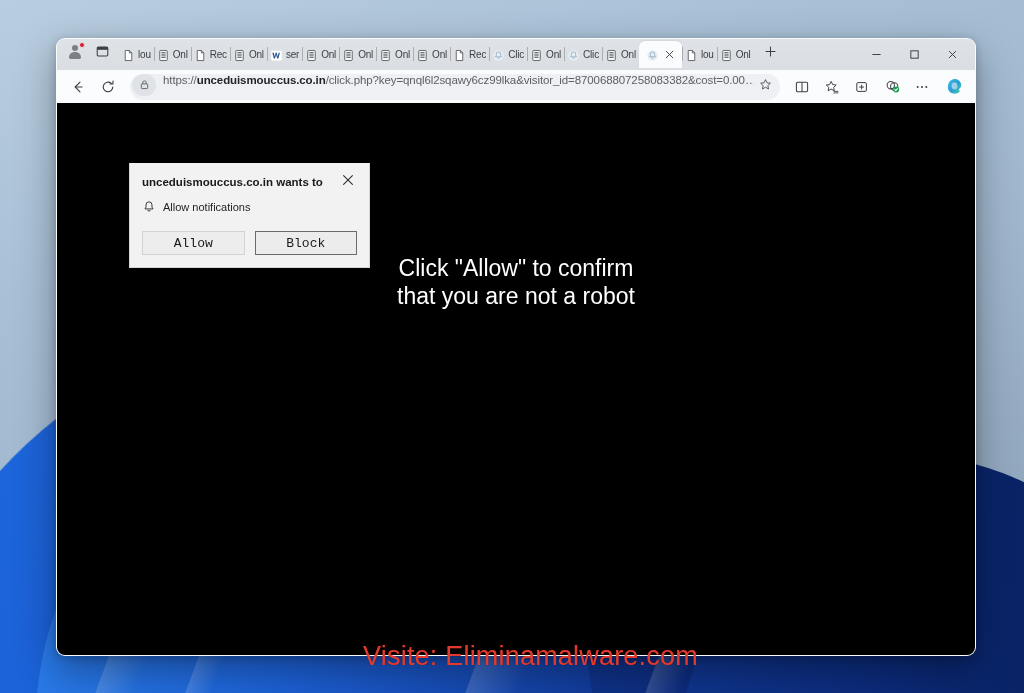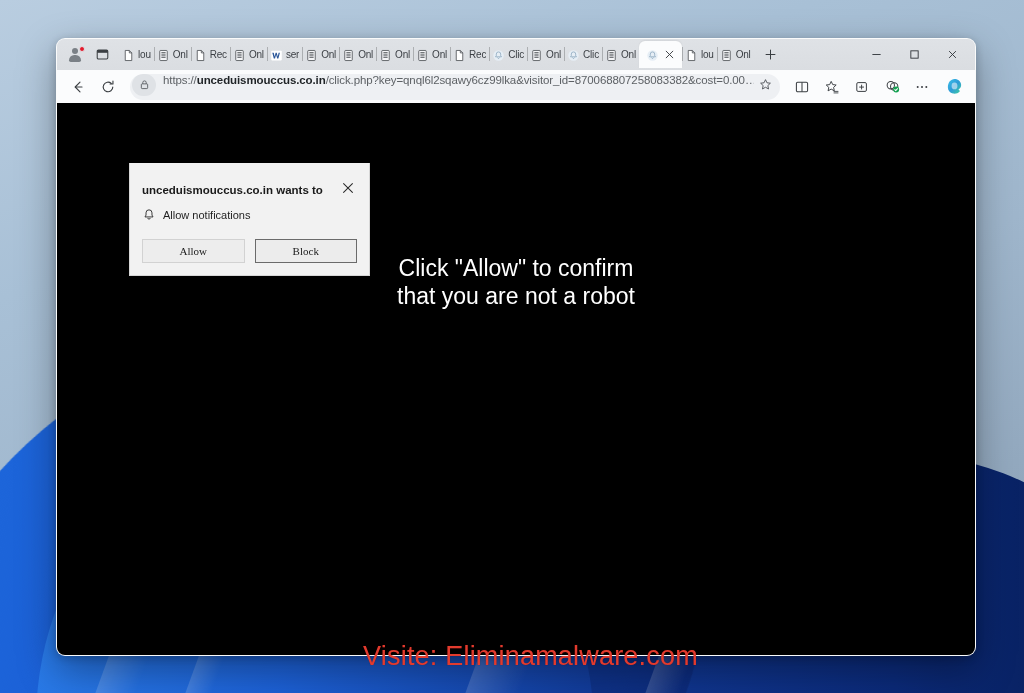--- a/index.html
+++ b/index.html
@@ -69,21 +69,20 @@
     box-shadow: 0 14px 38px rgba(0,0,0,.34), 0 2px 8px rgba(0,0,0,.2);
     overflow: hidden;
     border: 1px solid rgba(255,255,255,.75);
   }
 
   
   #tabstrip {
     height: 31px;
     background: linear-gradient(to bottom,#dfe2e6,#dadde1);
     display: flex;
-    align-items: center;
     padding: 0 4px;
     gap: 0;
     position: relative;
   }
   .ts-btn {
     width: 26px; height: 24px;
     display: flex; align-items: center; justify-content: center;
     border-radius: 4px;
     flex: 0 0 auto;
   }
@@ -219,21 +218,21 @@
     width: 241px;
     background: #f2f2f2;
     border: 1px solid #d6d6d6;
     border-top: none;
     box-shadow: 0 6px 16px rgba(0,0,0,.22);
     z-index: 20;
     padding: 10px 12px 12px 12px;
     font-family: "Liberation Sans", sans-serif;
   }
   #perm-header {
-    display: flex; align-items: flex-start; justify-content: space-between; margin-top: 8px;
+    display: flex; align-items: flex-start; justify-content: space-between;
   }
   #perm-title {
     font-size: 11.5px; font-weight: 700; color: #1a1a1a;
     line-height: 1.25; padding-top: 2px; max-width: 195px;
   }
   #perm-close {
     width: 18px; height: 18px; flex:0 0 auto;
     display:flex;align-items:center;justify-content:center;
     margin-top: -2px;
   }
@@ -241,26 +240,26 @@
     display: flex; align-items: center; gap: 7px;
     margin-top: 11px;
   }
   #perm-row-label { font-size: 11px; color: #1f1f1f; }
   #perm-buttons {
     display: flex; gap: 10px; margin-top: 17px;
   }
   .perm-btn {
     flex: 1 1 0;
     height: 24px;
-    font-size: 11px;
+    font-size: 13px;
     color: #1a1a1a;
     background: #ededed;
     border: 1px solid #d2d2d2;
     display: flex; align-items: center; justify-content: center;
-    font-family: Liberation Serif, serif;
+    font-family: Liberation Mono, monospace;
   }
   .perm-btn.focused {
     border: 1.5px solid #6b6b6b;
     background: #ececec;
   }
 
   
   #watermark {
     position: absolute;
     left: 0; right: 0;

